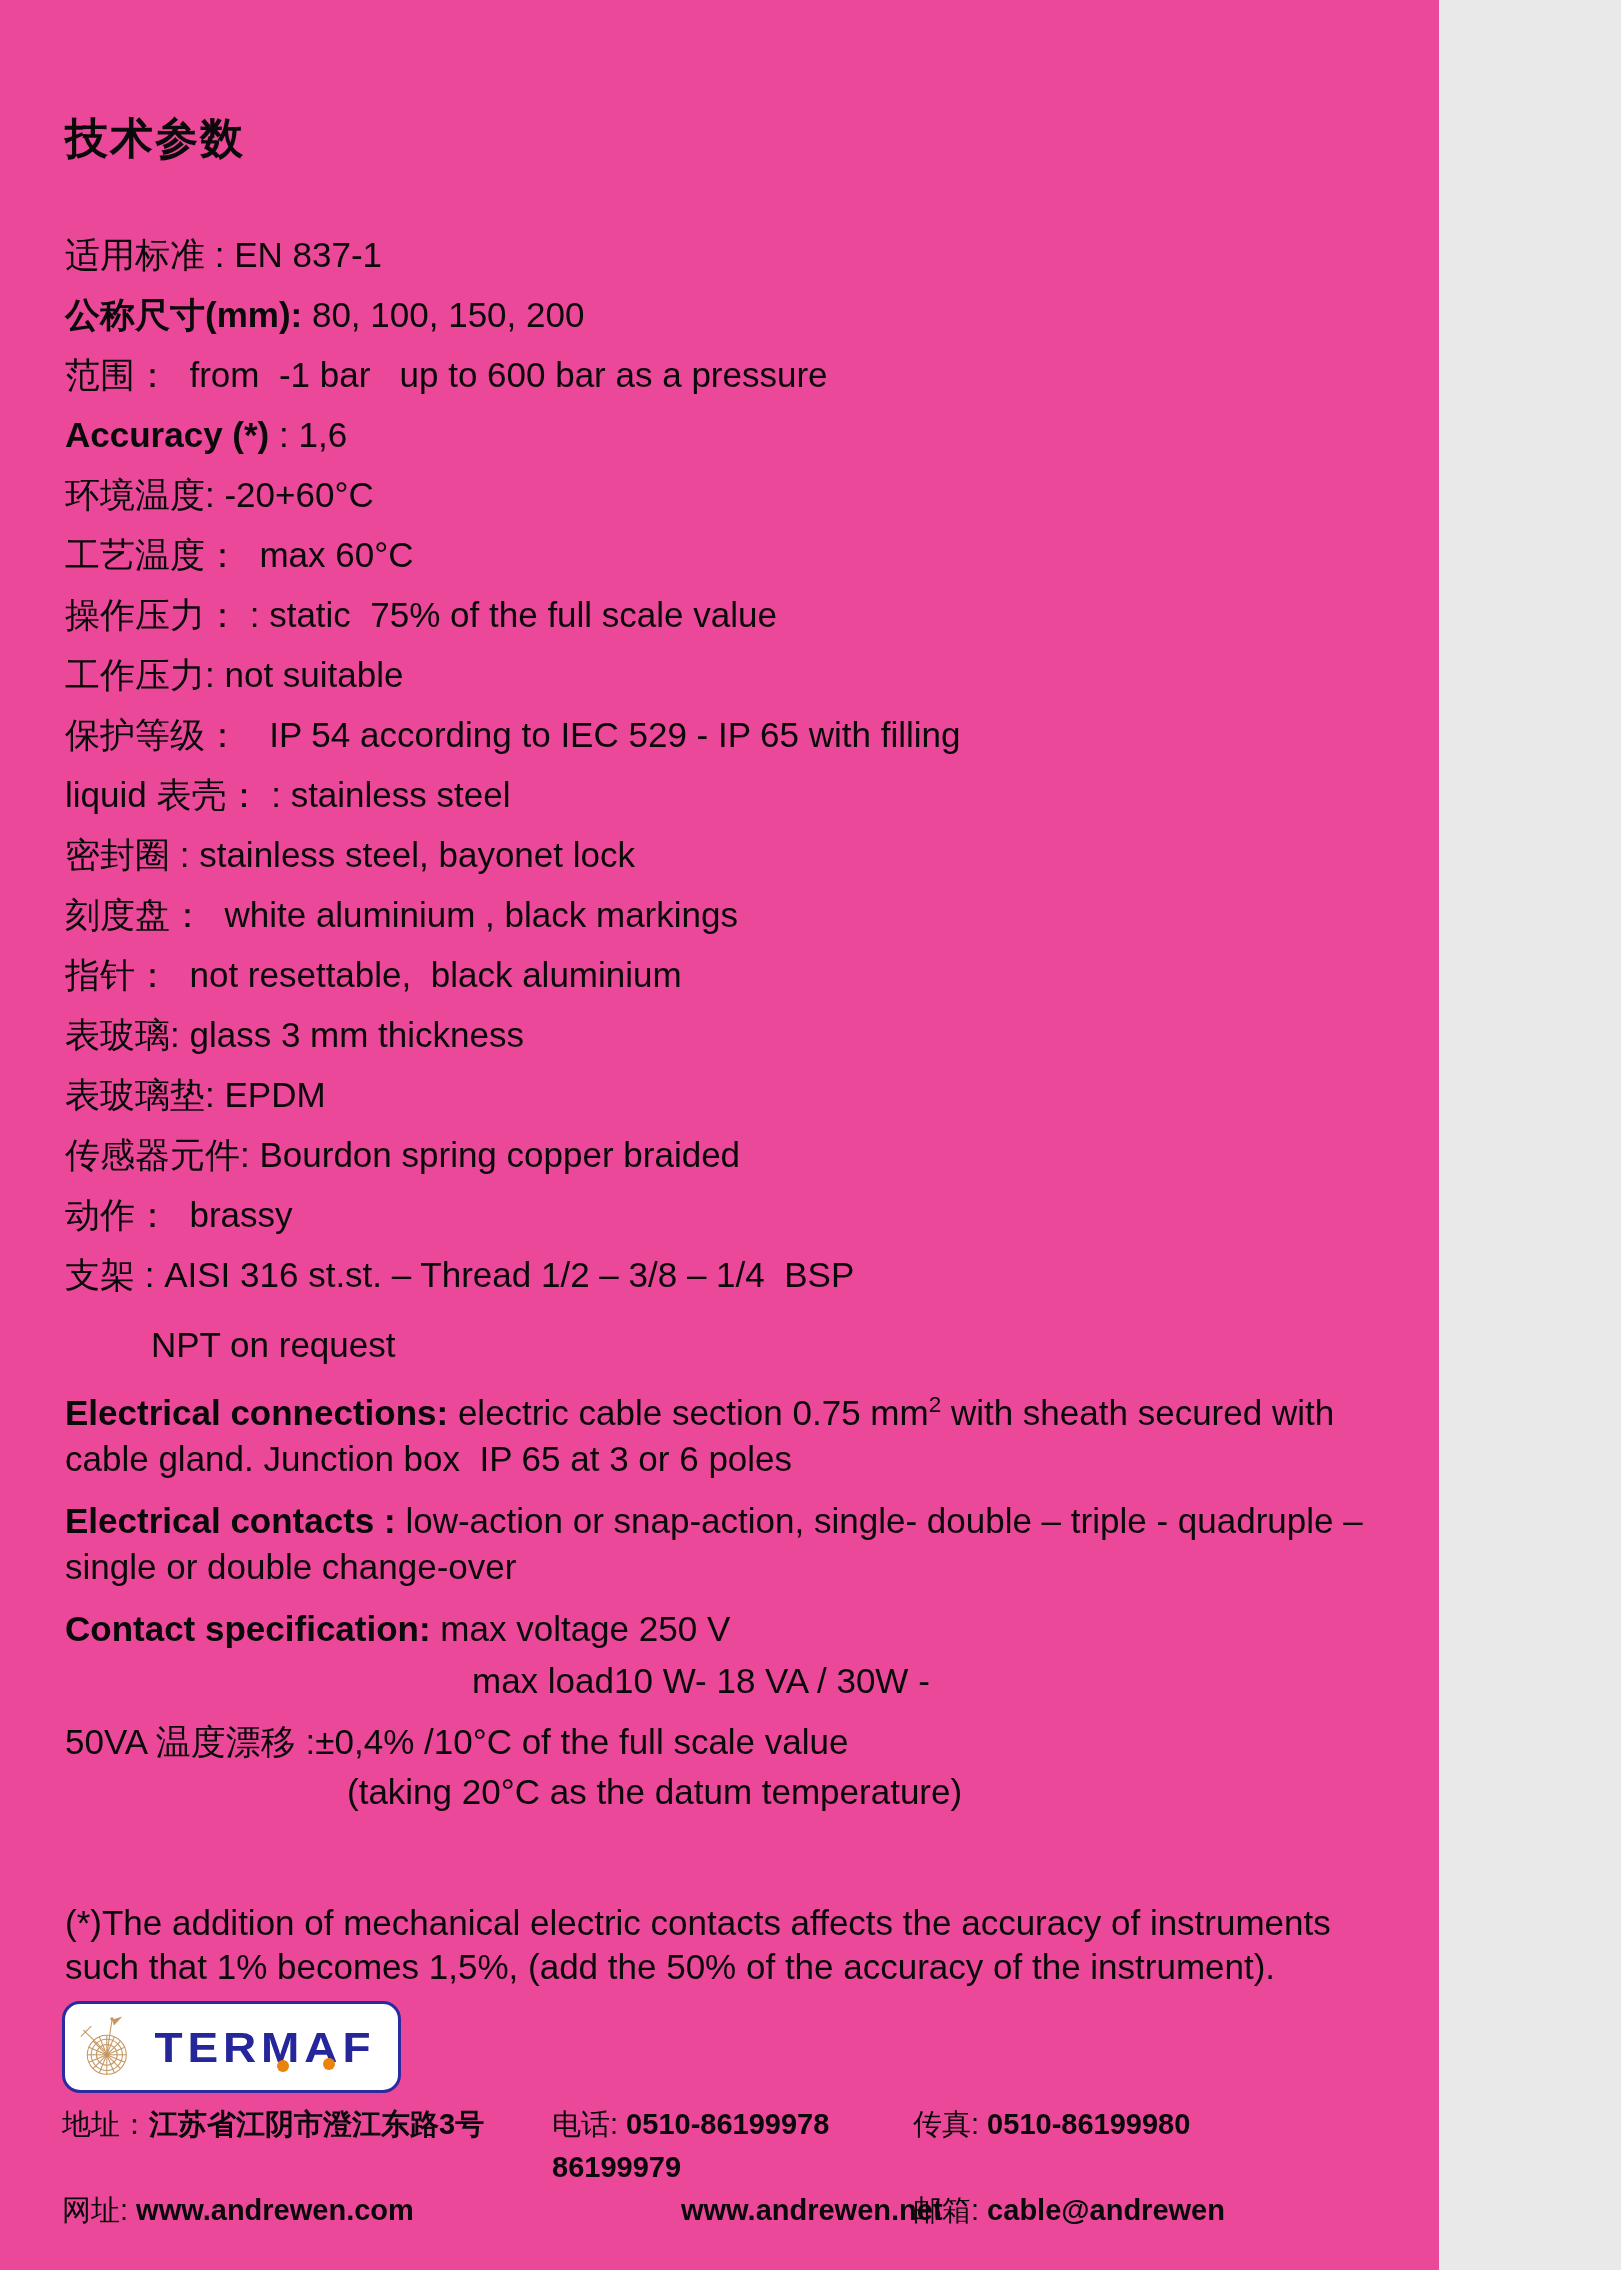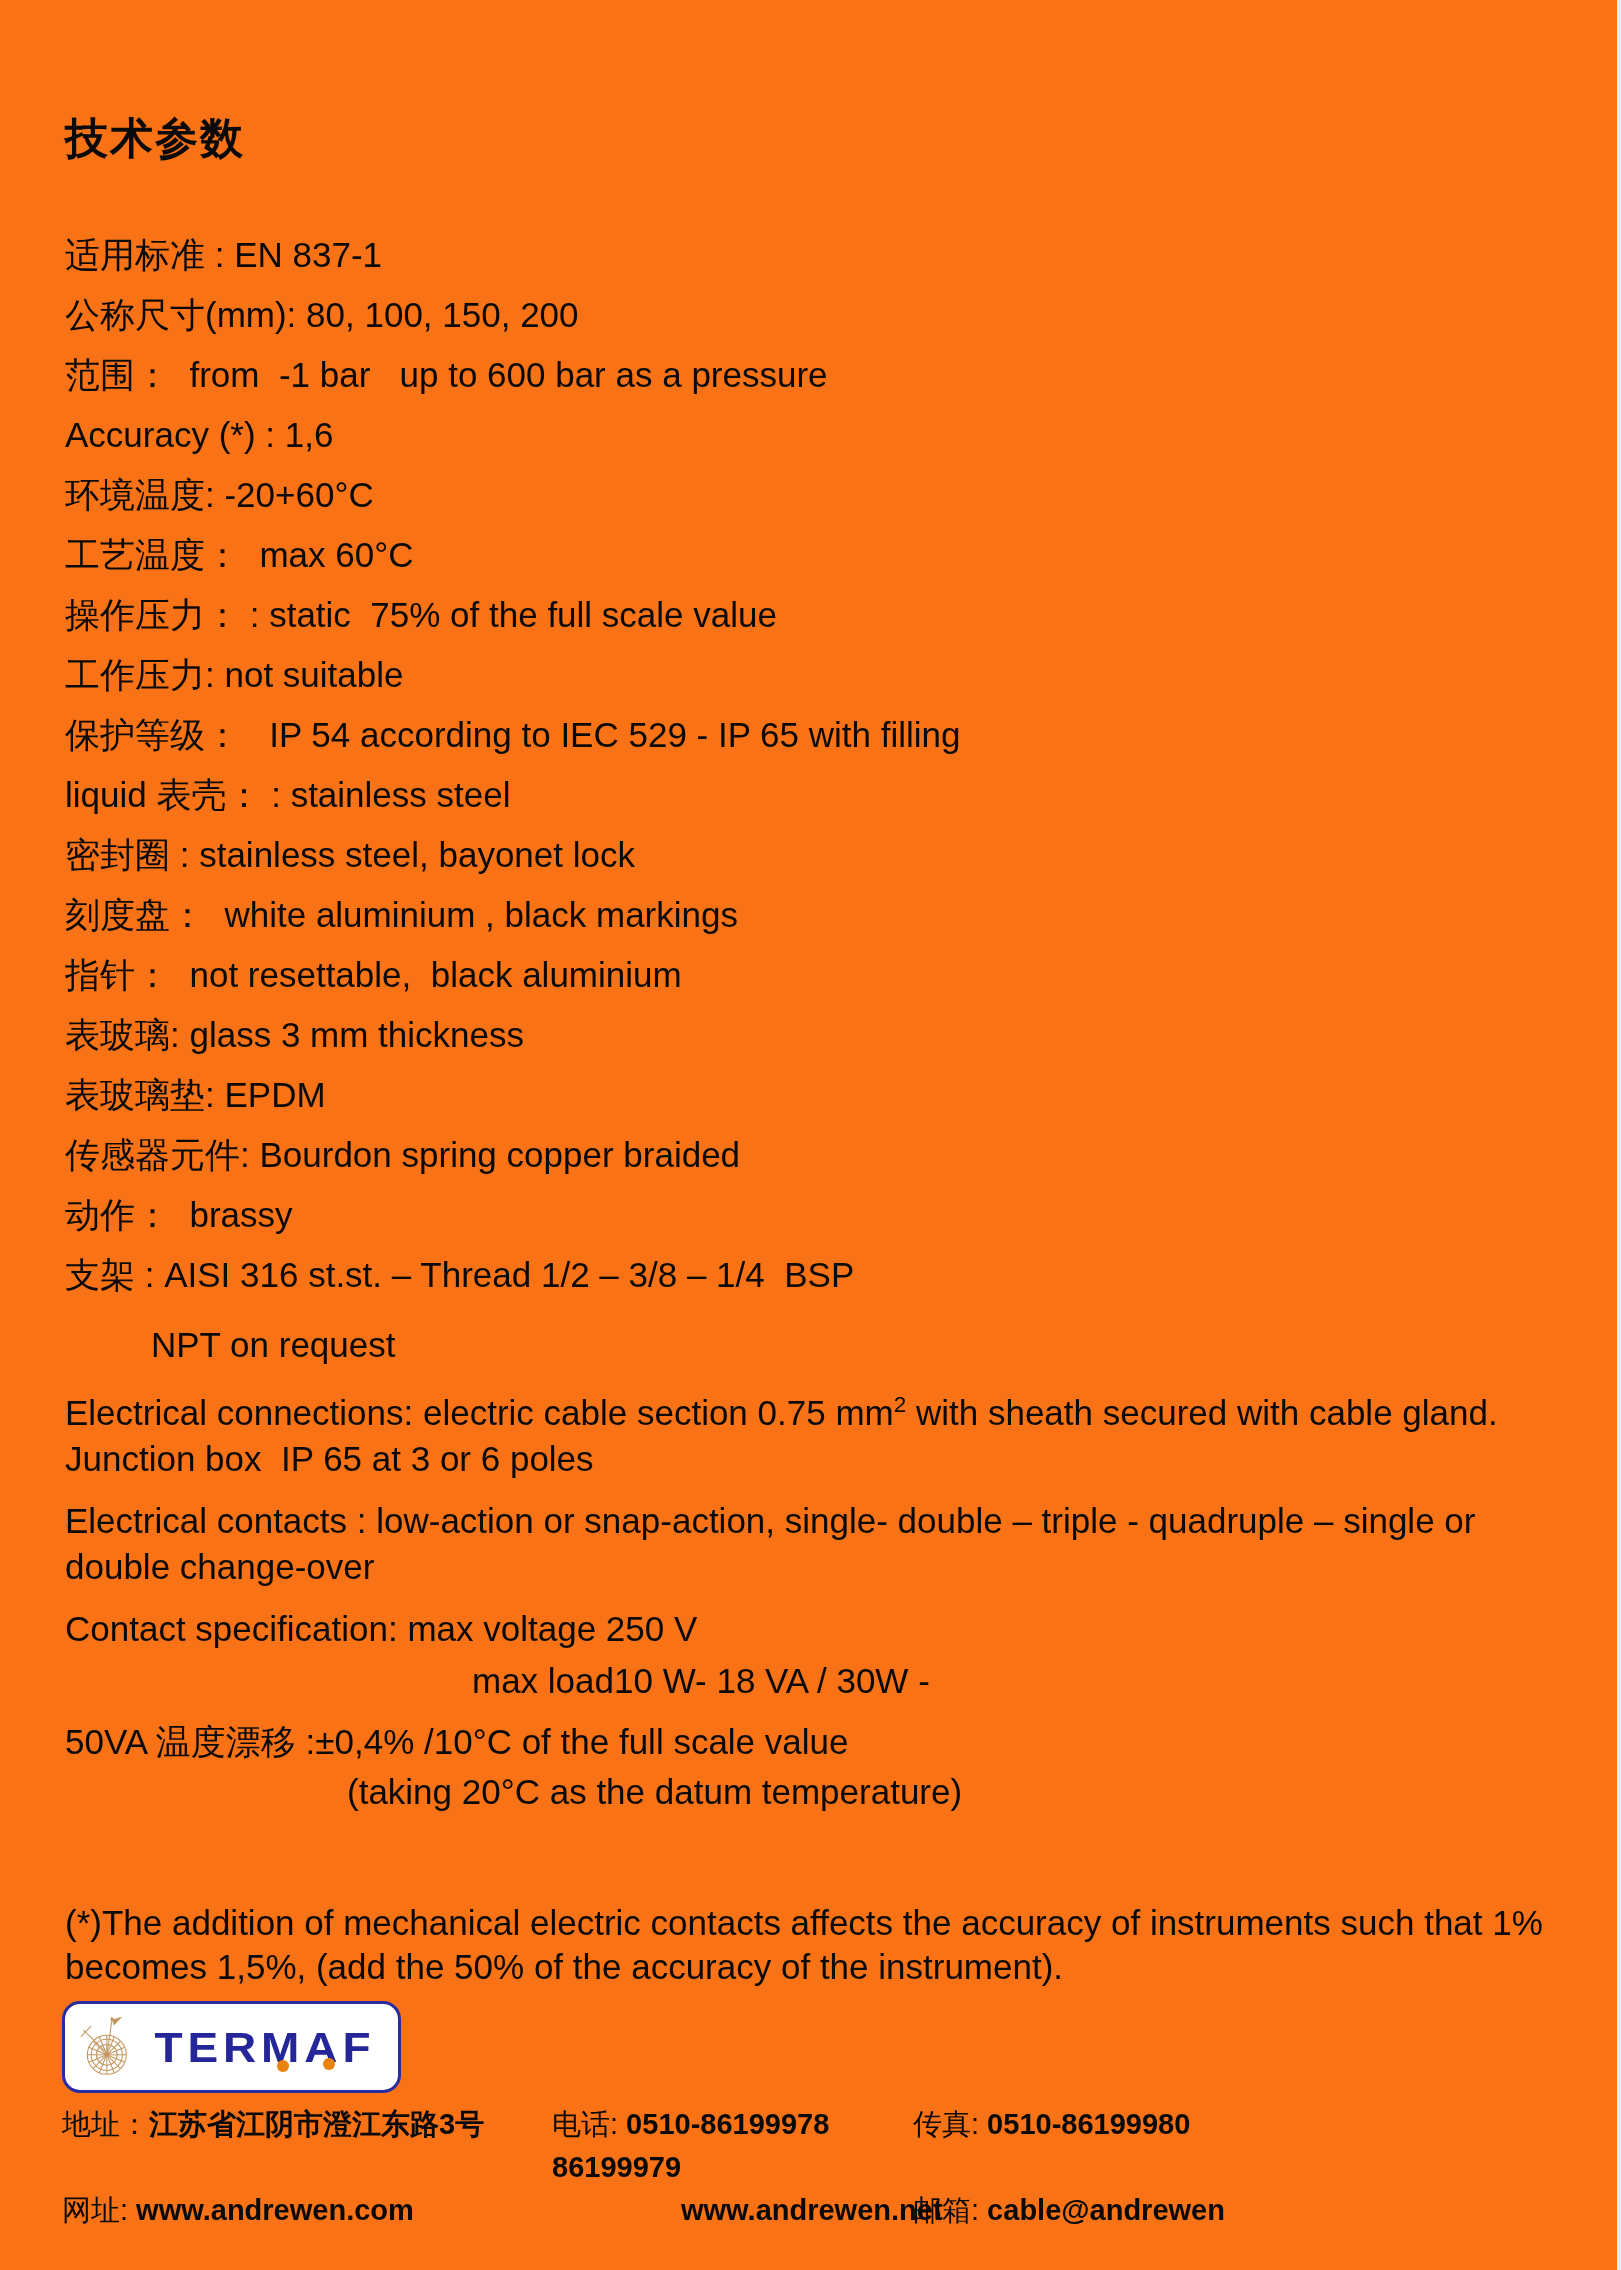--- a/index.html
+++ b/index.html
@@ -1,32 +1,32 @@
 <!DOCTYPE html>
 <html><head>
 <meta charset="utf-8">
 <style>
   html,body{margin:0;padding:0;background:#e9e9e9;}
   .page{
     position:relative;
-    width:1617px;height:2270px;
-    background:#f97316;
+    width:1439px;height:2270px;
+    background:#ec4899;
     font-family:"Liberation Sans", sans-serif;
     color:#0a0a0a;
     overflow:hidden;
   }
   .content{position:absolute;left:65px;top:110px;right:57px;}
   .doc-title{
     font-size:43px;font-weight:600;letter-spacing:2px;margin:0 0 57px 0;
   }
   .spec-line{
     font-size:35px;line-height:60px;white-space:pre-wrap;
   }
   .spec-line .lab{white-space:pre-wrap;}
-  .b{font-weight:normal;}
+  .b{font-weight:bold;}
   .npt-line{font-size:35px;line-height:60px;padding-left:86px;margin-top:9.8px;white-space:pre-wrap;}
   .para{font-size:35px;line-height:46px;margin-top:15.7px;white-space:pre-wrap;}
   .para sup{font-size:22.5px;vertical-align:super;line-height:0;}
   .indent-maxload{padding-left:407px;margin-top:5.9px;}
   .indent-datum{padding-left:282px;margin-top:3.9px;}
   .footnote{font-size:35px;line-height:44px;margin-top:86px;white-space:pre-wrap;}
 
   
   .footer{position:absolute;left:62px;right:49px;top:2001px;}
   .footer-top{display:flex;align-items:flex-end;}

